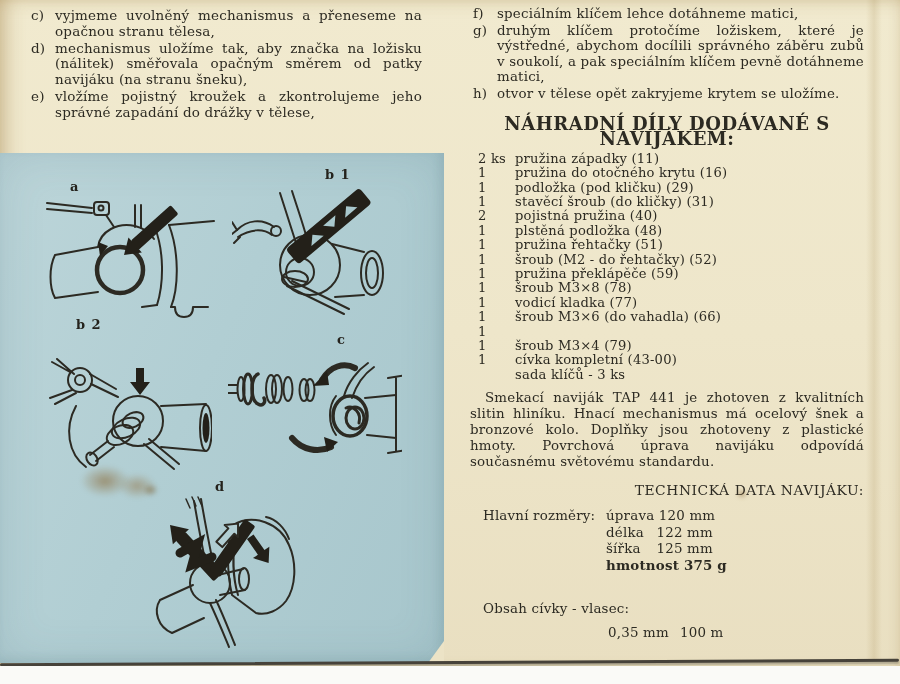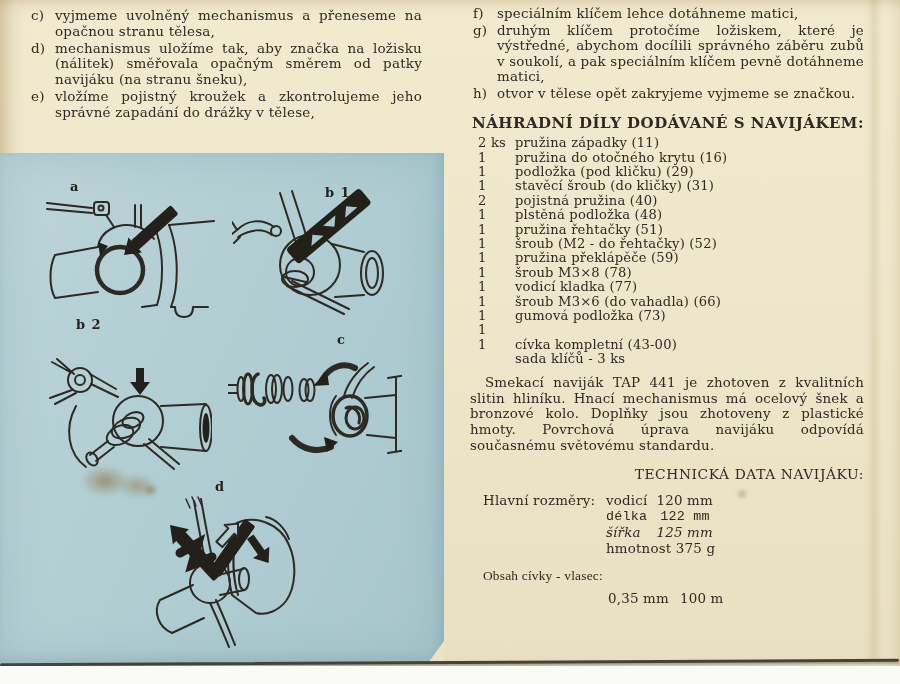--- a/index.html
+++ b/index.html
@@ -23,32 +23,32 @@
     box-shadow:inset 0 0 46px rgba(60,100,110,.16), inset -4px -4px 10px rgba(60,100,110,.12);}
   .photo-notch{position:absolute;right:0;bottom:0;width:16px;height:22px;background:#ece3c6;
     clip-path:polygon(100% 0,100% 100%,0 100%);}
   
   .leftcol{position:absolute;left:28px;top:8px;width:394px;font-size:13.5px;line-height:15.8px;
     letter-spacing:.2px;}
   .rightcol{position:absolute;left:470px;top:6px;width:394px;font-size:13.4px;line-height:15.6px;
     letter-spacing:.2px;}
   .inst{position:relative;padding-left:27px;text-align:justify;margin-bottom:1px;}
   .inst .lbl{position:absolute;left:3px;top:0;}
-  .h1{font-weight:bold;text-align:right;font-size:15px;letter-spacing:.5px;margin:14px 0 5px 0;}
+  .h1{font-weight:bold;text-align:center;font-size:18px;letter-spacing:.5px;margin:14px 0 5px 0;}
   .parts{font-size:13.1px;line-height:14.4px;}
   .parts-row{display:flex;}
   .parts-qty{width:37px;padding-left:8px;flex:none;}
   .parts-name{flex:1;}
   .para{text-align:justify;text-indent:15px;margin-top:8px;line-height:15.9px;}
   .para.p2{margin-top:5px;}
   .h2{font-weight:normal;text-align:right;font-size:13.8px;letter-spacing:.6px;margin:13px 0 10px 0;}
   .tech-row{display:flex;margin-left:13px;line-height:16.2px;}
   .tech-label{width:123px;flex:none;}
   .dim-name{display:inline-block;min-width:46px;}
-  .obsah{margin-left:13px;margin-top:10px;font-family:Liberation Serif, serif;}
+  .obsah{margin-left:13px;margin-top:28px;}
   .caps{margin-left:138px;margin-top:8px;line-height:15.8px;}
   .cap-d{display:inline-block;min-width:72px;}
   
   .figlab{position:absolute;font-weight:bold;font-size:13px;letter-spacing:1px;color:#24221c;}
   .fig{position:absolute;}
   .fig svg{display:block;}
   .stain{position:absolute;border-radius:50%;filter:blur(2px);}
   .stain.s1{left:80px;top:312px;width:50px;height:32px;
     background:radial-gradient(ellipse,rgba(135,96,40,.55) 0%,rgba(135,96,40,0) 70%);}
   .stain.s2{left:118px;top:320px;width:38px;height:26px;
@@ -75,21 +75,21 @@
       <span>mechanismus uložíme tak, aby značka na ložisku (nálitek) směřovala opačným směrem od patky navijáku (na stranu šneku),</span>
     </div>
     <div class="inst">
       <span class="lbl">e)</span>
       <span>vložíme pojistný kroužek a zkontrolujeme jeho správné zapadání do drážky v tělese,</span>
     </div>
   </div>
 
   <div class="photo">
     <span class="figlab" style="left:70px;top:26px;">a</span>
-    <span class="figlab" style="left:325px;top:32px;">b 1</span>
+    <span class="figlab" style="left:325px;top:14px;">b 1</span>
     <span class="figlab" style="left:76px;top:164px;">b 2</span>
     <span class="figlab" style="left:337px;top:179px;">c</span>
     <span class="figlab" style="left:215px;top:326px;">d</span>
 
     <div class="fig" style="left:42px;top:42px;">
       <svg width="178" height="132" viewBox="0 0 178 132" fill="none" stroke="#2c2a23" stroke-width="2" stroke-linecap="round" stroke-linejoin="round">
         <path d="M5,8 L50,13 M5,14 L50,18"></path>
         <rect x="52" y="7" width="15" height="13" rx="3"></rect>
         <circle cx="59" cy="13" r="2.5"></circle>
         <path d="M64,20 L72,32"></path>
@@ -216,21 +216,21 @@
     <div class="inst">
       <span class="lbl">f)</span>
       <span>speciálním klíčem lehce dotáhneme matici,</span>
     </div>
     <div class="inst">
       <span class="lbl">g)</span>
       <span>druhým klíčem protočíme ložiskem, které je výstředné, abychom docílili správného záběru zubů v soukolí, a pak speciálním klíčem pevně dotáhneme matici,</span>
     </div>
     <div class="inst">
       <span class="lbl">h)</span>
-      <span>otvor v tělese opět zakryjeme vyjmeme se značkou.</span>
+      <span>otvor v tělese opět zakryjeme krytem se uložíme.</span>
     </div>
 
     <div class="h1">NÁHRADNÍ DÍLY DODÁVANÉ S NAVIJÁKEM:</div>
 
     <div class="parts">
       <div class="parts-row">
           <span class="parts-qty">2 ks</span>
           <span class="parts-name">pružina západky (11)</span>
         </div>
       <div class="parts-row">
@@ -272,46 +272,46 @@
       <div class="parts-row">
           <span class="parts-qty">1</span>
           <span class="parts-name">vodicí kladka (77)</span>
         </div>
       <div class="parts-row">
           <span class="parts-qty">1</span>
           <span class="parts-name">šroub M3×6 (do vahadla) (66)</span>
         </div>
       <div class="parts-row">
           <span class="parts-qty">1</span>
-          <span class="parts-name">gumová podložka (73)</span>
-        </div>
-      <div class="parts-row">
-          <span class="parts-qty">1</span>
+        </div>
+      <div class="parts-row">
+          <span class="parts-qty">1</span>
+          <span class="parts-name">šroub M3×4 (79)</span>
         </div>
       <div class="parts-row">
           <span class="parts-qty">1</span>
           <span class="parts-name">cívka kompletní (43-00)</span>
         </div>
       <div class="parts-row">
           <span class="parts-qty"></span>
           <span class="parts-name">sada klíčů - 3 ks</span>
         </div>
     </div>
 
     <div class="para">Smekací naviják TAP 441 je zhotoven z kvalitních slitin hliníku. Hnací mechanismus má ocelový šnek a bronzové kolo. Doplňky jsou zhotoveny z plastické hmoty. Povrchová úprava navijáku odpovídá současnému světovému standardu.</div>
 
     <div class="h2">TECHNICKÁ DATA NAVIJÁKU:</div>
 
     <div class="tech-row">
       <span class="tech-label">Hlavní rozměry:</span>
       <span class="dims">
-        <span style="display:block;"><span class="dim-name">vodicí</span> <span>120 mm</span></span>
-        <span style="display:block;font-family:Liberation Mono, monospace;"><span class="dim-name">délka</span> <span>122 mm</span></span>
-        <span style="display:block;font-style:italic;"><span class="dim-name">šířka</span> <span>125 mm</span></span>
-        <span style="display:block;"><span class="dim-name">hmotnost</span> <span>375 g</span></span>
+        <span style="display:block;"><span class="dim-name">úprava</span> <span>120 mm</span></span>
+        <span style="display:block;"><span class="dim-name">délka</span> <span>122 mm</span></span>
+        <span style="display:block;"><span class="dim-name">šířka</span> <span>125 mm</span></span>
+        <span style="display:block;font-weight:bold;"><span class="dim-name">hmotnost</span> <span>375 g</span></span>
       </span>
     </div>
 
     <div class="obsah">Obsah cívky - vlasec:</div>
     <div class="caps">
       <div><span class="cap-d">0,35 mm</span><span>100 m</span></div>
     </div>
   </div>
 
   <div class="stain s4"></div>

